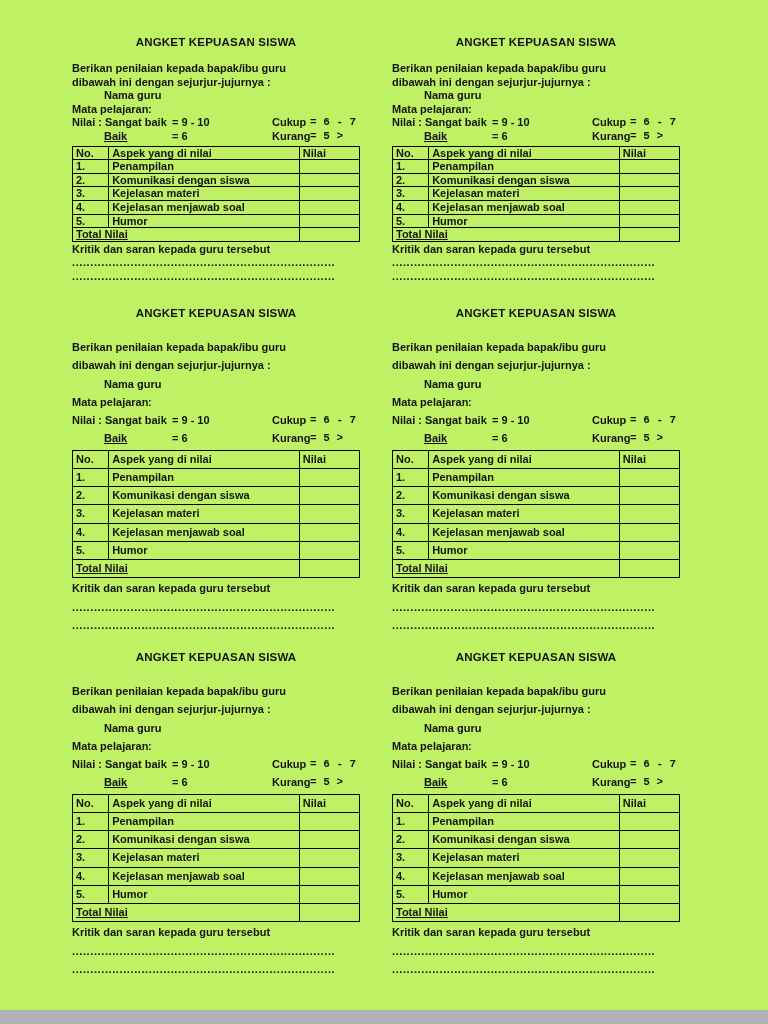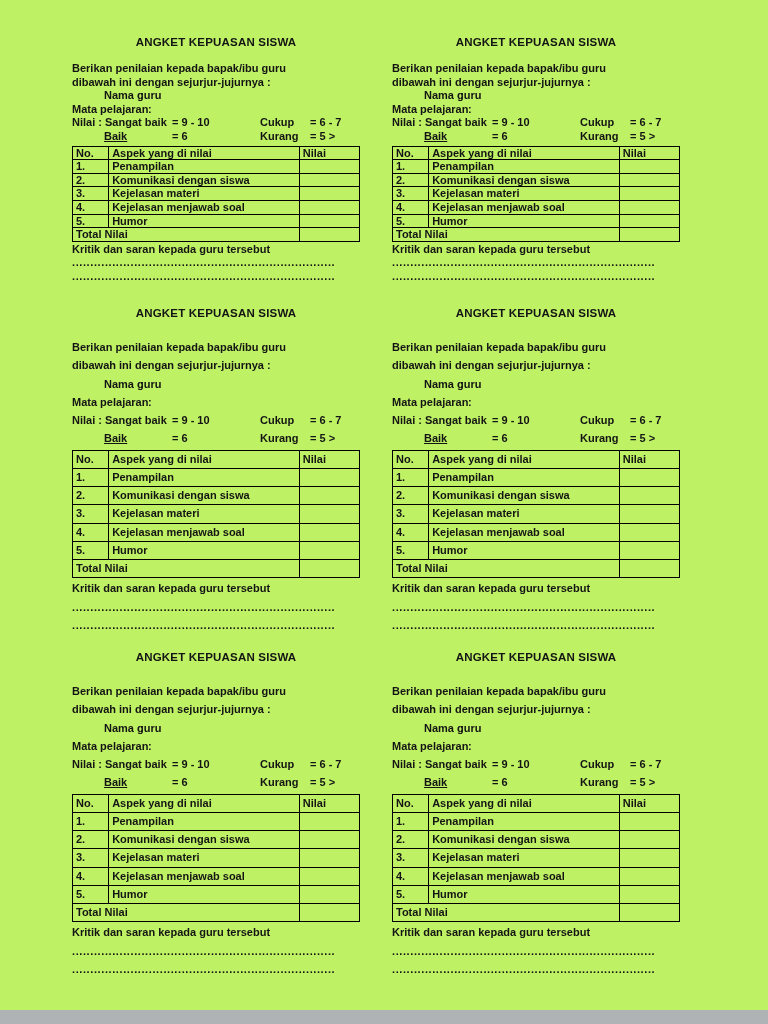--- a/index.html
+++ b/index.html
@@ -25,40 +25,40 @@
   .compact .title { margin-bottom:13px; }
 
   .line { line-height:18.3px; white-space:nowrap; }
   .compact .line { line-height:13.6px; }
 
   .lbl-name { display:inline-block; width:68px;padding-left:32px; }
   .lbl-subject { display:inline-block; width:76px; }
 
   .score { position:relative; }
   .score .s1 { position:absolute; left:100px; top:0; }
-  .score .s2 { position:absolute; left:188px; top:0; }
-  .score .s3 { position:absolute; left:238px; top:0; }
+  .score .s2 { position:absolute; left:200px; top:0; }
+  .score .s3 { position:absolute; left:238px; top:0;font-family:Liberation Mono, monospace; }
   .score .indent { display:inline-block; margin-left:32px;text-decoration:underline; }
 
   .score-table { width:100%; border-collapse:collapse; table-layout:fixed; margin-top:2px; }
   .score-table th, .score-table td {
     border:1px solid #000;
     text-align:left;
     padding:0 2px 0 3px;
     font-size:11px;
     font-weight:700;
     line-height:17.2px;
     overflow:hidden;
     white-space:nowrap;
   }
   .compact .score-table th, .compact .score-table td { line-height:12.6px; }
   .col-no { width:36px; }
   .col-aspek { width:190px; }
   .col-nilai { width:60px; }
-  .total-cell { text-align:center; }
+  .total-cell { text-align:center;text-decoration:underline; }
 
   .feedback { margin-top:1px; }
 
   .dots { white-space:nowrap; overflow:hidden; width:91%; line-height:18.3px; letter-spacing:0.6px; }
   .compact .dots { line-height:13.6px; }
 
   .bottom-strip { position:absolute; left:0; bottom:0; width:768px; height:14px; }
 </style>
 </head>
 <body>

